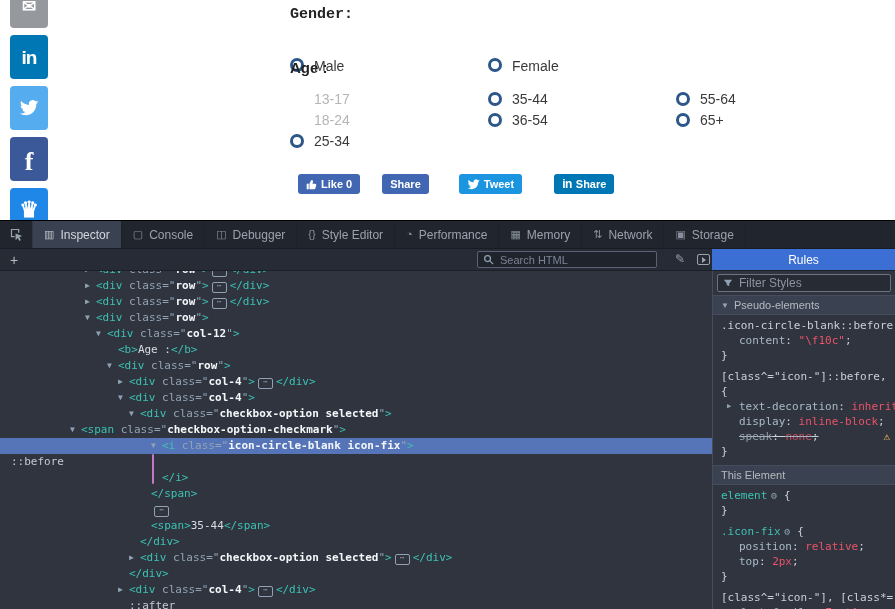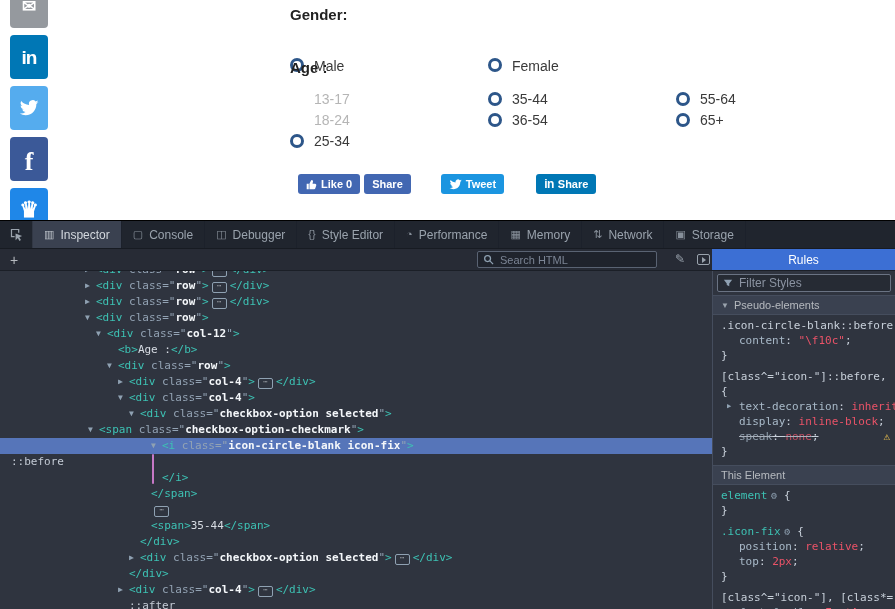--- a/index.html
+++ b/index.html
@@ -10,39 +10,39 @@
   .webpage{position:relative;height:220px;background:#fff;overflow:hidden;}
   .social-sidebar{position:absolute;left:10px;top:-16px;width:38px;}
   .social-btn{width:38px;height:44px;border-radius:4px;margin-bottom:7px;display:flex;align-items:center;justify-content:center;color:#fff;font-weight:bold;cursor:pointer;}
   .social-icon{font-size:20px;line-height:1;display:flex;align-items:center;justify-content:center;}
   .social-icon.fb-f{font-family:"Liberation Serif",serif;font-size:26px;margin-top:6px;}
   .social-icon.env{font-size:17px;}
   .social-icon.crown{font-size:22px;}
   .social-icon.in-logo{font-size:19px;letter-spacing:-1px;}
 
   .page-label{position:absolute;left:290px;font-size:15px;font-weight:bold;color:#222;}
-  .gender-label{top:6px;}
+  .gender-label{top:6px;font-family:Liberation Mono, monospace;}
   .age-label{top:59px;}
   .g-opt{position:absolute;top:28px;display:flex;height:17px;cursor:pointer;margin-top:30px;}
   .g-opt:nth-of-type(1){left:290px;}
   .g-opt:nth-of-type(2){left:488px;}
   .age-col{position:absolute;top:88px;}
   .age-col:nth-of-type(1){left:290px;}
   .age-col:nth-of-type(2){left:488px;}
   .age-col:nth-of-type(3){left:676px;}
   .age-opt{display:flex;align-items:center;height:21px;cursor:pointer;text-align:center;}
   .radio-ring{width:14px;height:14px;border:3px solid #2d5689;border-radius:50%;box-sizing:border-box;margin-right:10px;flex:none;background:#fff;}
   .radio-ring.hidden{visibility:hidden;}
   .opt-label{font-size:14px;color:#3a3a3a;white-space:nowrap;}
   .age-opt.disabled .opt-label{color:#b5b5b5;}
 
   .share-row{position:absolute;left:298px;top:174px;display:flex;align-items:center;}
   .sbtn{height:20px;border:none;border-radius:3px;color:#fff;font-family:"Liberation Sans",sans-serif;font-size:11px;font-weight:bold;display:flex;align-items:center;gap:4px;padding:0 8px;cursor:pointer;white-space:nowrap;}
   .fb-btn{background:#4267b2;}
-  .fb-like{margin-right:4px;}
+  .fb-like{margin-right:22px;}
   .fb-share{margin-right:30px;}
   .tw-btn{background:#1b95e0;margin-right:32px;}
   .li-btn{background:#0077b5;}
   .li-logo-sm{font-size:12px;font-weight:bold;letter-spacing:-0.5px;}
 
   
   .devtools{position:relative;height:389px;background:#2f343f;border-top:1px solid #000;box-sizing:border-box;}
   .dt-tabbar{height:28px;background:#20252e;display:flex;align-items:stretch;border-bottom:1px solid #171b22;box-sizing:border-box;}
   .dt-pick{width:32px;display:flex;align-items:center;justify-content:center;border-right:1px solid #323845;cursor:pointer;}
   .dt-tabs{display:flex;align-items:stretch;}
@@ -268,21 +268,21 @@
       <div class="m-row clip" style="padding-left: 85px;"><span class="m-arrow">▶</span><span class="tk-t">&lt;div</span><span class="tk-a"> class</span><span class="tk-p">="</span><span class="tk-v">row</span><span class="tk-p">"</span><span class="tk-t">&gt;</span><span class="m-badge">⋯</span><span class="tk-t">&lt;/div&gt;</span></div>
           <div class="m-row" style="padding-left: 85px;"><span class="m-arrow">▶</span><span class="tk-t">&lt;div</span><span class="tk-a"> class</span><span class="tk-p">="</span><span class="tk-v">row</span><span class="tk-p">"</span><span class="tk-t">&gt;</span><span class="m-badge">⋯</span><span class="tk-t">&lt;/div&gt;</span></div>
           <div class="m-row" style="padding-left: 85px;"><span class="m-arrow">▶</span><span class="tk-t">&lt;div</span><span class="tk-a"> class</span><span class="tk-p">="</span><span class="tk-v">row</span><span class="tk-p">"</span><span class="tk-t">&gt;</span><span class="m-badge">⋯</span><span class="tk-t">&lt;/div&gt;</span></div>
           <div class="m-row" style="padding-left: 85px;"><span class="m-arrow">▼</span><span class="tk-t">&lt;div</span><span class="tk-a"> class</span><span class="tk-p">="</span><span class="tk-v">row</span><span class="tk-p">"</span><span class="tk-t">&gt;</span></div>
           <div class="m-row" style="padding-left: 96px;"><span class="m-arrow">▼</span><span class="tk-t">&lt;div</span><span class="tk-a"> class</span><span class="tk-p">="</span><span class="tk-v">col-12</span><span class="tk-p">"</span><span class="tk-t">&gt;</span></div>
           <div class="m-row" style="padding-left: 107px;"><span class="m-arrow"></span><span class="tk-t">&lt;b</span><span class="tk-t">&gt;</span><span class="tk-x">Age :</span><span class="tk-t">&lt;/b&gt;</span></div>
           <div class="m-row" style="padding-left: 107px;"><span class="m-arrow">▼</span><span class="tk-t">&lt;div</span><span class="tk-a"> class</span><span class="tk-p">="</span><span class="tk-v">row</span><span class="tk-p">"</span><span class="tk-t">&gt;</span></div>
           <div class="m-row" style="padding-left: 118px;"><span class="m-arrow">▶</span><span class="tk-t">&lt;div</span><span class="tk-a"> class</span><span class="tk-p">="</span><span class="tk-v">col-4</span><span class="tk-p">"</span><span class="tk-t">&gt;</span><span class="m-badge">⋯</span><span class="tk-t">&lt;/div&gt;</span></div>
           <div class="m-row" style="padding-left: 118px;"><span class="m-arrow">▼</span><span class="tk-t">&lt;div</span><span class="tk-a"> class</span><span class="tk-p">="</span><span class="tk-v">col-4</span><span class="tk-p">"</span><span class="tk-t">&gt;</span></div>
           <div class="m-row" style="padding-left: 129px;"><span class="m-arrow">▼</span><span class="tk-t">&lt;div</span><span class="tk-a"> class</span><span class="tk-p">="</span><span class="tk-v">checkbox-option selected</span><span class="tk-p">"</span><span class="tk-t">&gt;</span></div>
-          <div class="m-row" style="padding-left: 88px;"><span class="m-arrow">▼</span><span class="tk-t">&lt;span</span><span class="tk-a"> class</span><span class="tk-p">="</span><span class="tk-v">checkbox-option-checkmark</span><span class="tk-p">"</span><span class="tk-t">&gt;</span></div>
+          <div class="m-row" style="padding-left: 70px;"><span class="m-arrow">▼</span><span class="tk-t">&lt;span</span><span class="tk-a"> class</span><span class="tk-p">="</span><span class="tk-v">checkbox-option-checkmark</span><span class="tk-p">"</span><span class="tk-t">&gt;</span></div>
           <div class="m-row selected" style="padding-left: 151px;"><span class="m-arrow">▼</span><span class="tk-t">&lt;i</span><span class="tk-a"> class</span><span class="tk-p">="</span><span class="tk-v">icon-circle-blank icon-fix</span><span class="tk-p">"</span><span class="tk-t">&gt;</span></div>
           <div class="m-row" style=""><span class="m-arrow"></span><span class="tk-ps">::before</span></div>
           <div class="m-row" style="padding-left: 151px;"><span class="m-arrow"></span><span class="tk-t">&lt;/i&gt;</span></div>
           <div class="m-row" style="padding-left: 140px;"><span class="m-arrow"></span><span class="tk-t">&lt;/span&gt;</span></div>
           <div class="m-row" style="padding-left: 140px;"><span class="m-arrow"></span><span class="m-badge">⋯</span></div>
           <div class="m-row" style="padding-left: 140px;"><span class="m-arrow"></span><span class="tk-t">&lt;span</span><span class="tk-t">&gt;</span><span class="tk-x">35-44</span><span class="tk-t">&lt;/span&gt;</span></div>
           <div class="m-row" style="padding-left: 129px;"><span class="m-arrow"></span><span class="tk-t">&lt;/div&gt;</span></div>
           <div class="m-row" style="padding-left: 129px;"><span class="m-arrow">▶</span><span class="tk-t">&lt;div</span><span class="tk-a"> class</span><span class="tk-p">="</span><span class="tk-v">checkbox-option selected</span><span class="tk-p">"</span><span class="tk-t">&gt;</span><span class="m-badge">⋯</span><span class="tk-t">&lt;/div&gt;</span></div>
           <div class="m-row" style="padding-left: 118px;"><span class="m-arrow"></span><span class="tk-t">&lt;/div&gt;</span></div>
           <div class="m-row" style="padding-left: 118px;"><span class="m-arrow">▶</span><span class="tk-t">&lt;div</span><span class="tk-a"> class</span><span class="tk-p">="</span><span class="tk-v">col-4</span><span class="tk-p">"</span><span class="tk-t">&gt;</span><span class="m-badge">⋯</span><span class="tk-t">&lt;/div&gt;</span></div>

